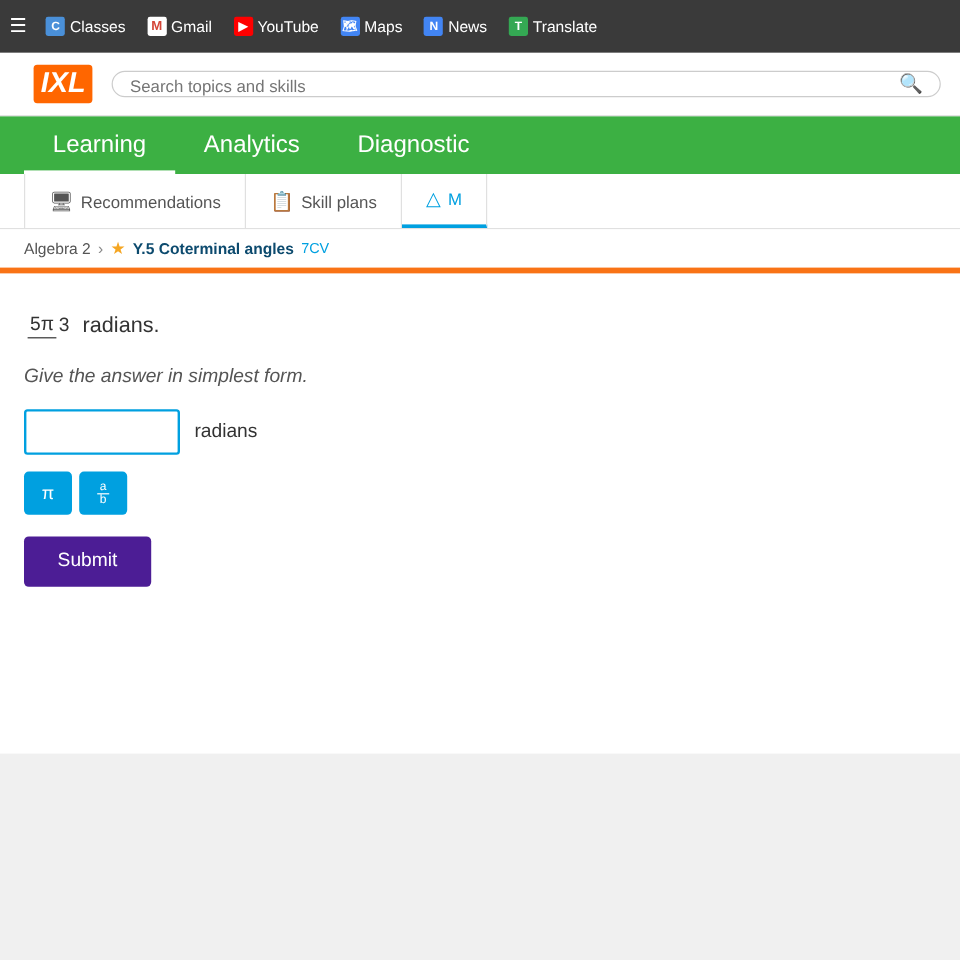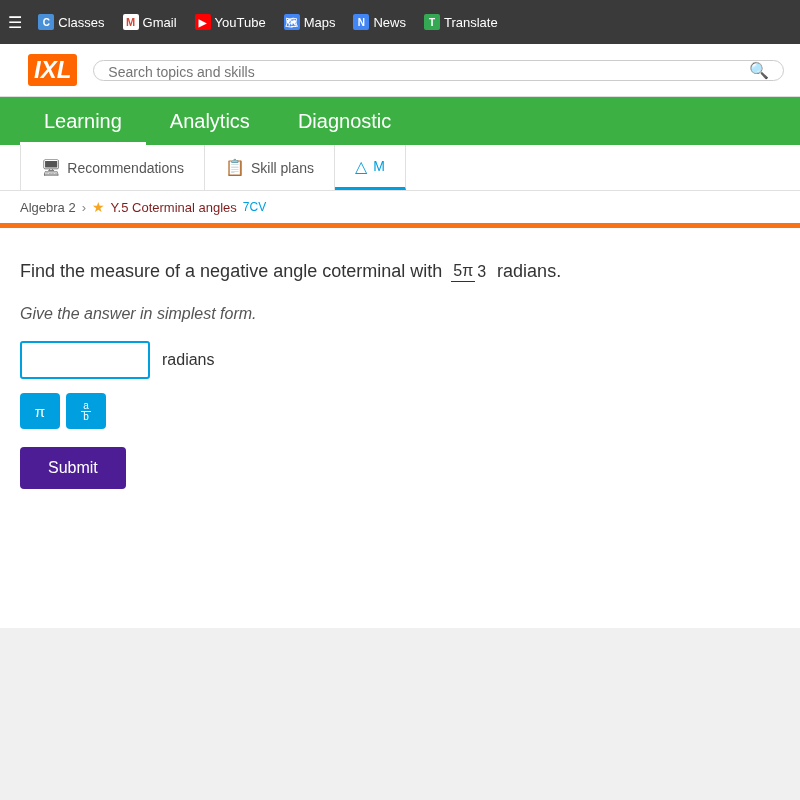--- a/index.html
+++ b/index.html
@@ -122,21 +122,21 @@
       padding: 8px 20px;
       font-size: 13px;
       color: #555;
       display: flex; align-items: center; gap: 6px;
       background: white;
       border-bottom: 5px solid #f97316;
     }
     .breadcrumb-link { color: #555; text-decoration: none; cursor: pointer; }
     .breadcrumb-sep { color: #888; }
     .breadcrumb-star { color: #f5a623; font-size: 14px; }
-    .breadcrumb-current { color: #7f1d1d; font-weight: 400; }
+    .breadcrumb-current { color: #0c4a6e; font-weight: 700; }
     .breadcrumb-code { color: #00a0e0; font-size: 12px; }
 
     
     #main-content {
       background: white;
       padding: 30px 20px 20px 20px;
       min-height: 400px;
     }
     .question-text {
       font-size: 18px;
@@ -275,21 +275,20 @@
 <div id="breadcrumb">
   <a class="breadcrumb-link">Algebra 2</a>
   <span class="breadcrumb-sep"> › </span>
   <span class="breadcrumb-star">★</span>
   <span class="breadcrumb-current">Y.5 Coterminal angles</span>
   <span class="breadcrumb-code">7CV</span>
 </div>
 
 <div id="main-content">
   <div class="question-text">
-    <span>Find the measure of a negative angle coterminal with</span>
     <span class="fraction">
       <span class="fraction-num">5π</span>
       <span class="fraction-den">3</span>
     </span>
     <span>radians.</span>
   </div>
 
   <div class="answer-label">Give the answer in simplest form.</div>
 
   <div class="answer-row">

